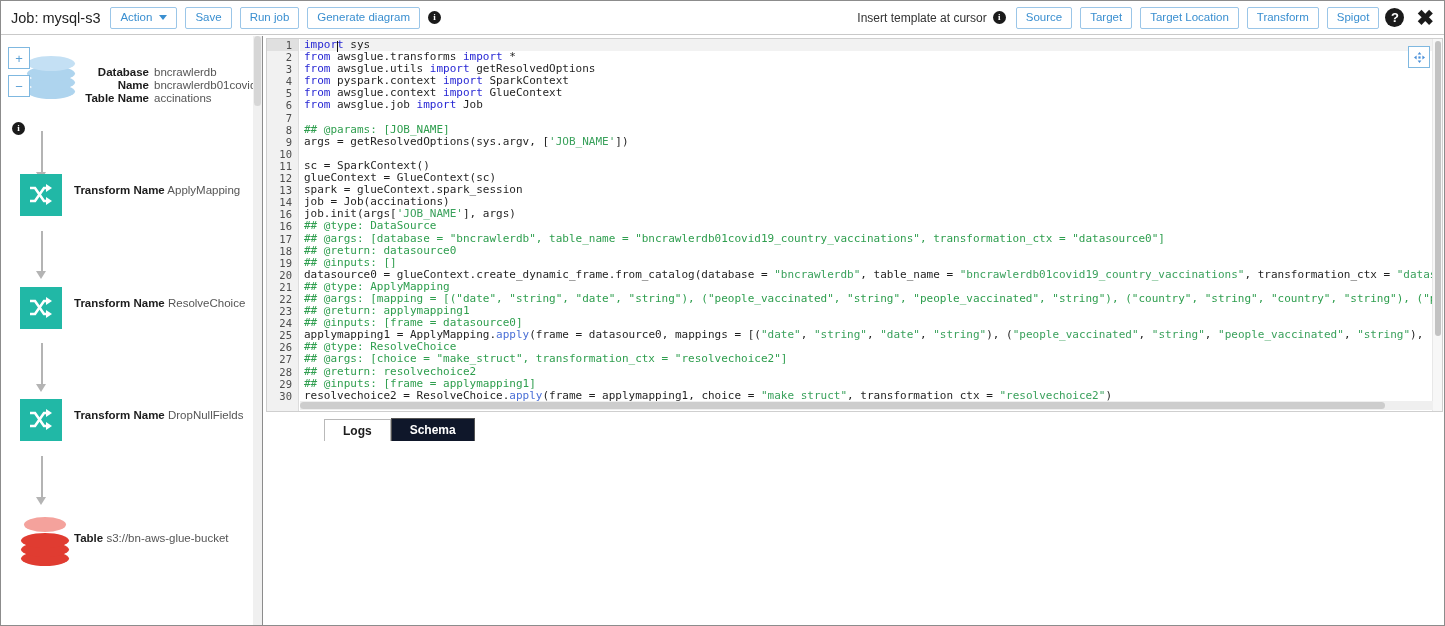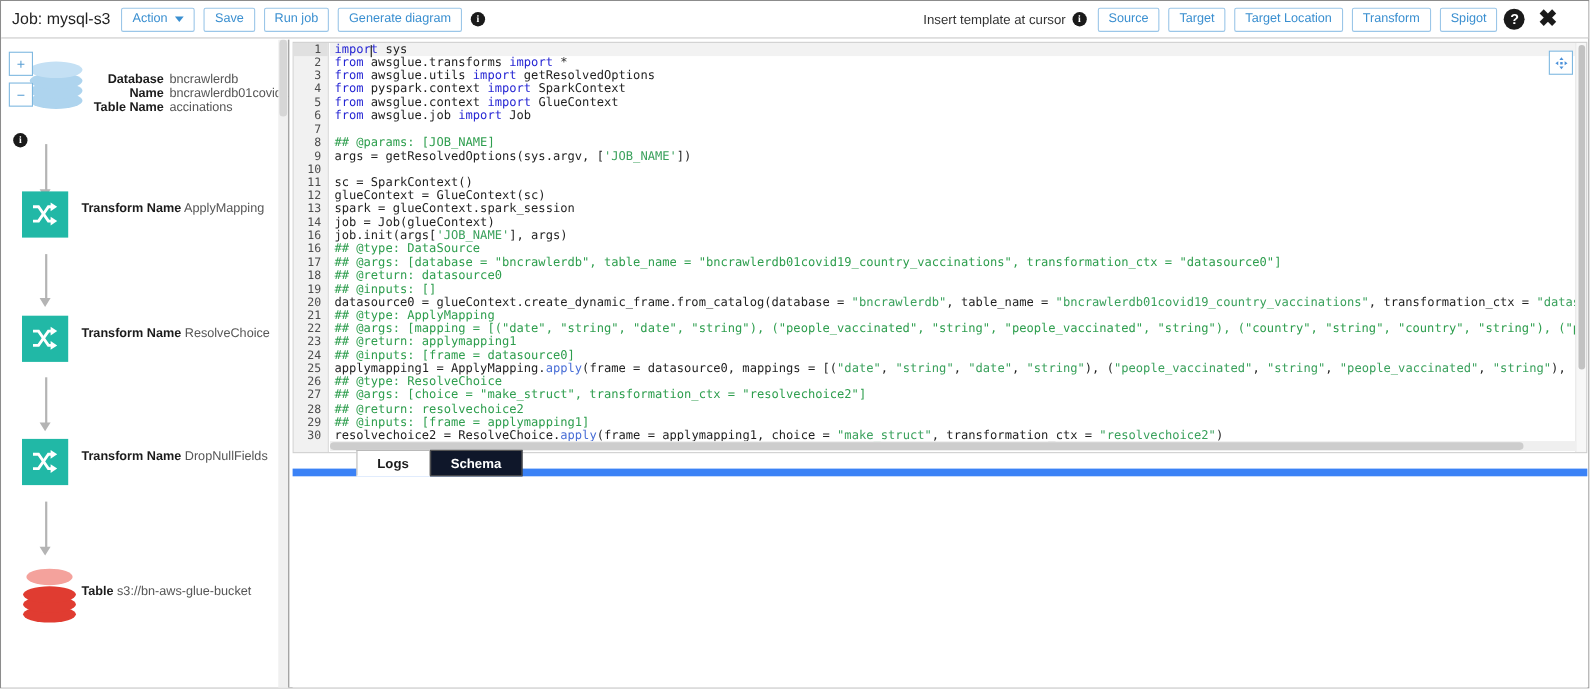--- a/index.html
+++ b/index.html
@@ -57,21 +57,21 @@
     display: inline-flex; align-items: center; justify-content: center;
     width: 13px; height: 13px; border-radius: 50%;
     background: #1a1a1a; color: #ffffff;
     font-size: 9px; font-weight: bold;
     font-family: "Liberation Serif", serif;
     line-height: 1;
   }
   .toolbar-right {
     margin-left: auto;
     display: flex; align-items: center;
-    padding-right: 28px;
+    padding-right: 10px;
   }
   .insert-label {
     font-size: 12px; color: #333; margin-right: 6px; white-space: nowrap;
   }
   .help-circle {
     width: 19px; height: 19px; border-radius: 50%;
     background: #1a1a1a; color: #fff;
     display: inline-flex; align-items: center; justify-content: center;
     font-size: 13px; font-weight: bold;
     font-family: "Liberation Sans", sans-serif;
@@ -234,23 +234,23 @@
     background: #efefef;
   }
   .editor-hscroll .thumb {
     position: absolute; left: 0; top: 1px;
     width: 1085px; height: 7px;
     background: #cdcdcd; border-radius: 4px;
   }
 
   
   .tabs-row {
-    position: absolute; left: 265px; top: 408px;
+    position: absolute; left: 265px; top: 424px;
     width: 1177px; height: 24px;
-    display: flex; 
+    display: flex; align-items: flex-end;
     border-bottom: 7px solid #3b82f6;
   }
   .tab {
     height: 24px;
     display: inline-flex; align-items: center;
     padding: 0 18px;
     font-size: 12px;
     font-weight: bold;
     cursor: pointer;
     line-height: 1;
@@ -457,21 +457,21 @@
         <div class="cl"><span class="k-import">from</span> pyspark.context <span class="k-import">import</span> SparkContext</div>
         <div class="cl"><span class="k-import">from</span> awsglue.context <span class="k-import">import</span> GlueContext</div>
         <div class="cl"><span class="k-import">from</span> awsglue.job <span class="k-import">import</span> Job</div>
         <div class="cl">&nbsp;</div>
         <div class="cl"><span class="k-comment">## @params: [JOB_NAME]</span></div>
         <div class="cl">args = getResolvedOptions(sys.argv, [<span class="k-str">'JOB_NAME'</span>])</div>
         <div class="cl">&nbsp;</div>
         <div class="cl">sc = SparkContext()</div>
         <div class="cl">glueContext = GlueContext(sc)</div>
         <div class="cl">spark = glueContext.spark_session</div>
-        <div class="cl">job = Job(glueContext)</div>
+        <div class="cl">job = Job(accinations)</div>
         <div class="cl">job.init(args[<span class="k-str">'JOB_NAME'</span>], args)</div>
         <div class="cl"><span class="k-comment">## @type: DataSource</span></div>
         <div class="cl"><span class="k-comment">## @args: [database = "bncrawlerdb", table_name = "bncrawlerdb01covid19_country_vaccinations", transformation_ctx = "datasource0"]</span></div>
         <div class="cl"><span class="k-comment">## @return: datasource0</span></div>
         <div class="cl"><span class="k-comment">## @inputs: []</span></div>
         <div class="cl">datasource0 = glueContext.create_dynamic_frame.from_catalog(database = <span class="k-str">"bncrawlerdb"</span>, table_name = <span class="k-str">"bncrawlerdb01covid19_country_vaccinations"</span>, transformation_ctx = <span class="k-str">"datasource0"</span>)</div>
         <div class="cl"><span class="k-comment">## @type: ApplyMapping</span></div>
         <div class="cl"><span class="k-comment">## @args: [mapping = [("date", "string", "date", "string"), ("people_vaccinated", "string", "people_vaccinated", "string"), ("country", "string", "country", "string"), ("people_fully_vaccinated_per_hundred",</span></div>
         <div class="cl"><span class="k-comment">## @return: applymapping1</span></div>
         <div class="cl"><span class="k-comment">## @inputs: [frame = datasource0]</span></div>

